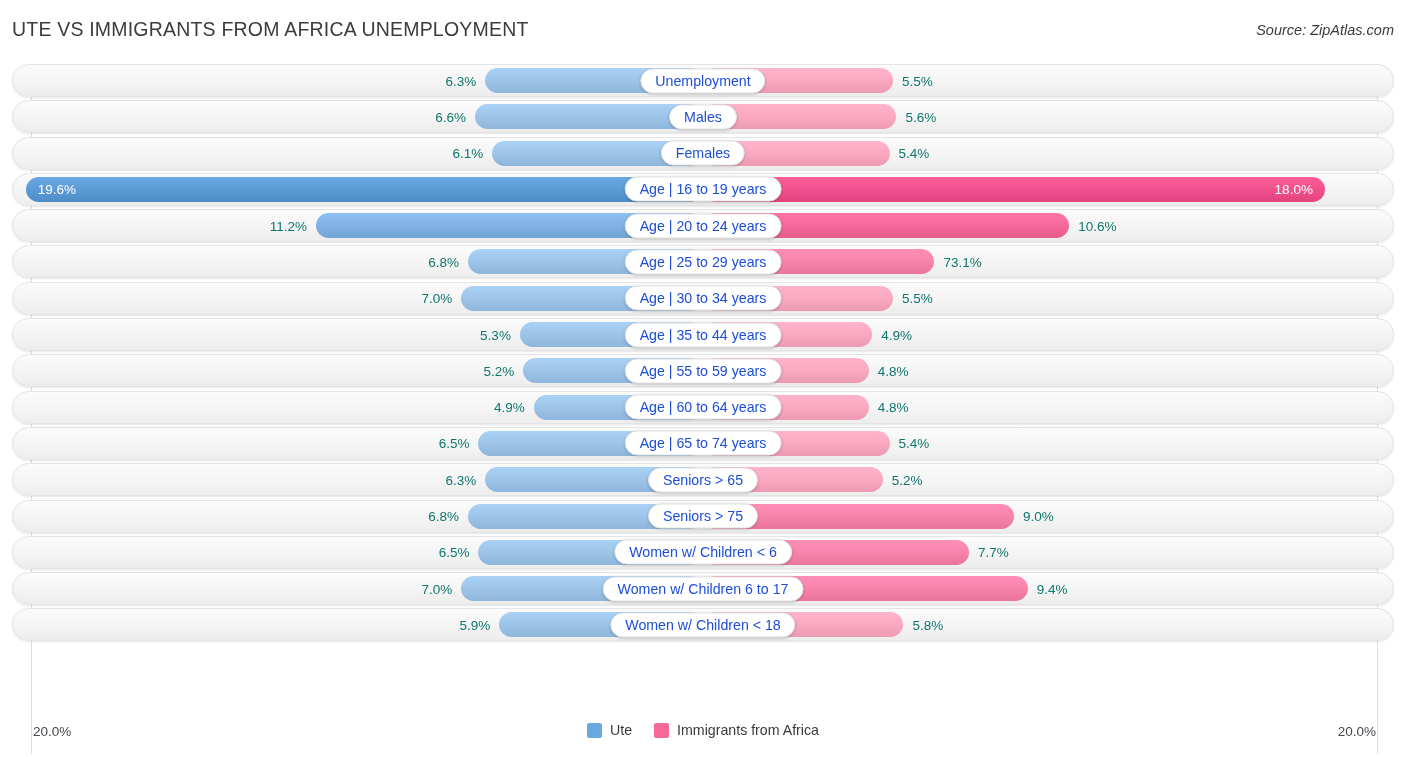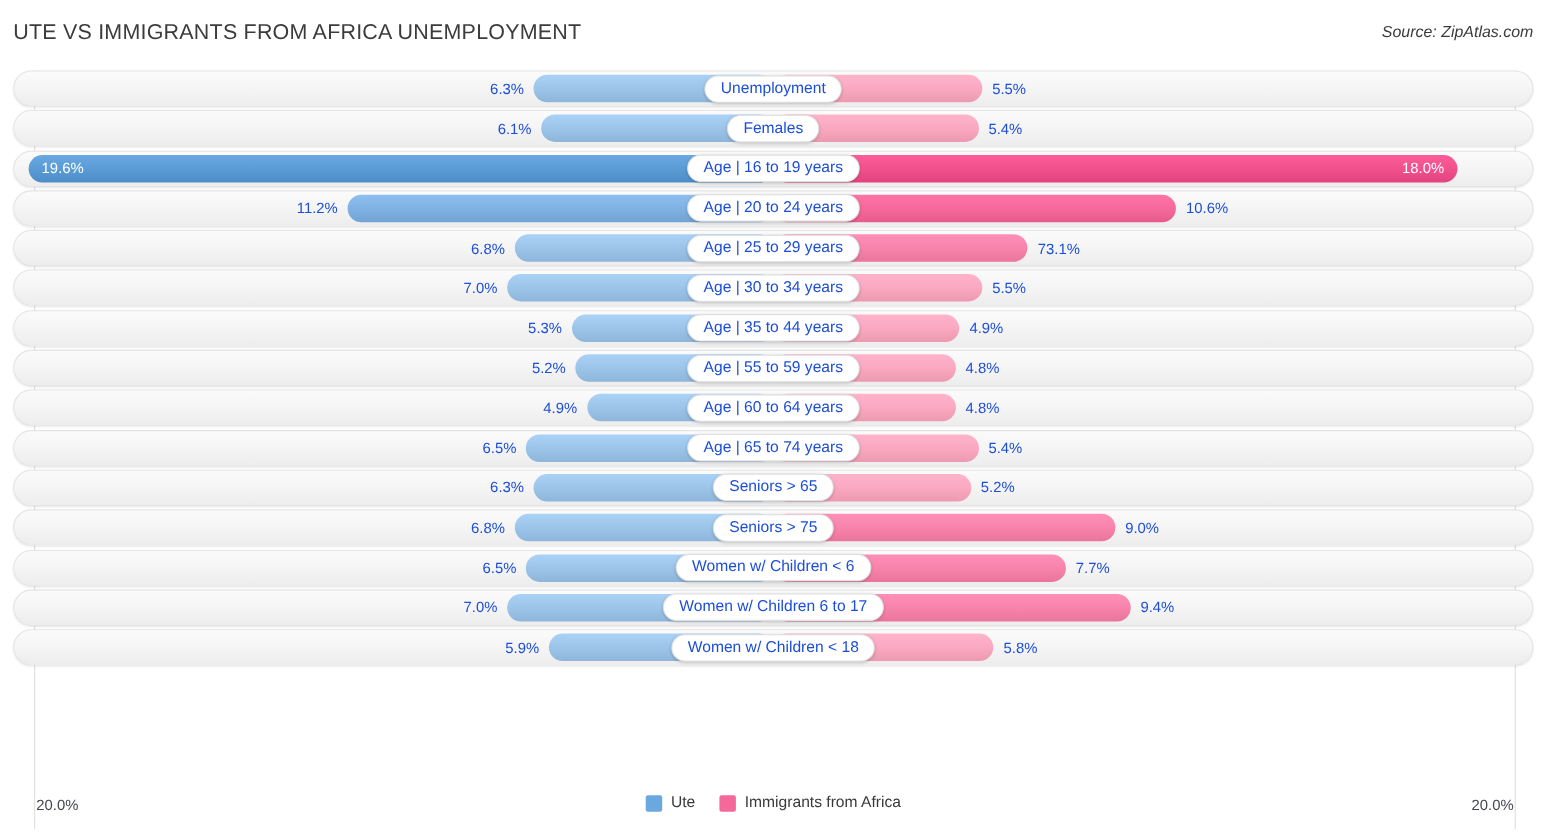--- a/index.html
+++ b/index.html
@@ -92,21 +92,21 @@
   }
   .bar.left  .inval { left: 12px; }
   .bar.right .inval { right: 12px; }
 
   
   .outval {
     position: absolute;
     top: 50%;
     transform: translateY(-50%);
     font-size: 13.5px;
-    color: #1d4ed8;
+    color: #0f766e;
     white-space: nowrap;
   }
   .outval.left  { text-align: right; }
   .outval.right { text-align: left; }
 
   
   .pill {
     position: absolute;
     left: 50%;
     top: 50%;
@@ -169,20 +169,28 @@
     <div class="gridline grid-left"></div>
     <div class="gridline grid-right"></div>
     <div id="rows-host">
         <div class="row">
           <div class="track"></div>
           <div class="bar left" style="width: 217.665px; background: linear-gradient(rgb(170, 209, 246) 0%, rgb(156, 195, 232) 52%, rgb(142, 181, 218) 100%);"></div>
           <div class="outval left" style="right: 917.665px;">6.3%</div>
           <div class="bar right" style="width: 190.025px; background: linear-gradient(rgb(255, 180, 204) 0%, rgb(249, 168, 192) 52%, rgb(235, 154, 178) 100%);"></div>
           <div class="outval right" style="left: 890.025px;">5.5%</div>
           <div class="pill">Unemployment</div>
+        </div>
+        <div class="row">
+          <div class="track"></div>
+          <div class="bar left" style="width: 228.03px; background: linear-gradient(rgb(170, 209, 246) 0%, rgb(156, 195, 232) 52%, rgb(142, 181, 218) 100%);"></div>
+          <div class="outval left" style="right: 928.03px;">6.6%</div>
+          <div class="bar right" style="width: 193.48px; background: linear-gradient(rgb(255, 180, 204) 0%, rgb(249, 168, 192) 52%, rgb(235, 154, 178) 100%);"></div>
+          <div class="outval right" style="left: 893.48px;">5.6%</div>
+          <div class="pill">Males</div>
         </div>
         <div class="row">
           <div class="track"></div>
           <div class="bar left" style="width: 210.755px; background: linear-gradient(rgb(170, 209, 246) 0%, rgb(156, 195, 232) 52%, rgb(142, 181, 218) 100%);"></div>
           <div class="outval left" style="right: 910.755px;">6.1%</div>
           <div class="bar right" style="width: 186.57px; background: linear-gradient(rgb(255, 180, 204) 0%, rgb(249, 168, 192) 52%, rgb(235, 154, 178) 100%);"></div>
           <div class="outval right" style="left: 886.57px;">5.4%</div>
           <div class="pill">Females</div>
         </div>
         <div class="row">

